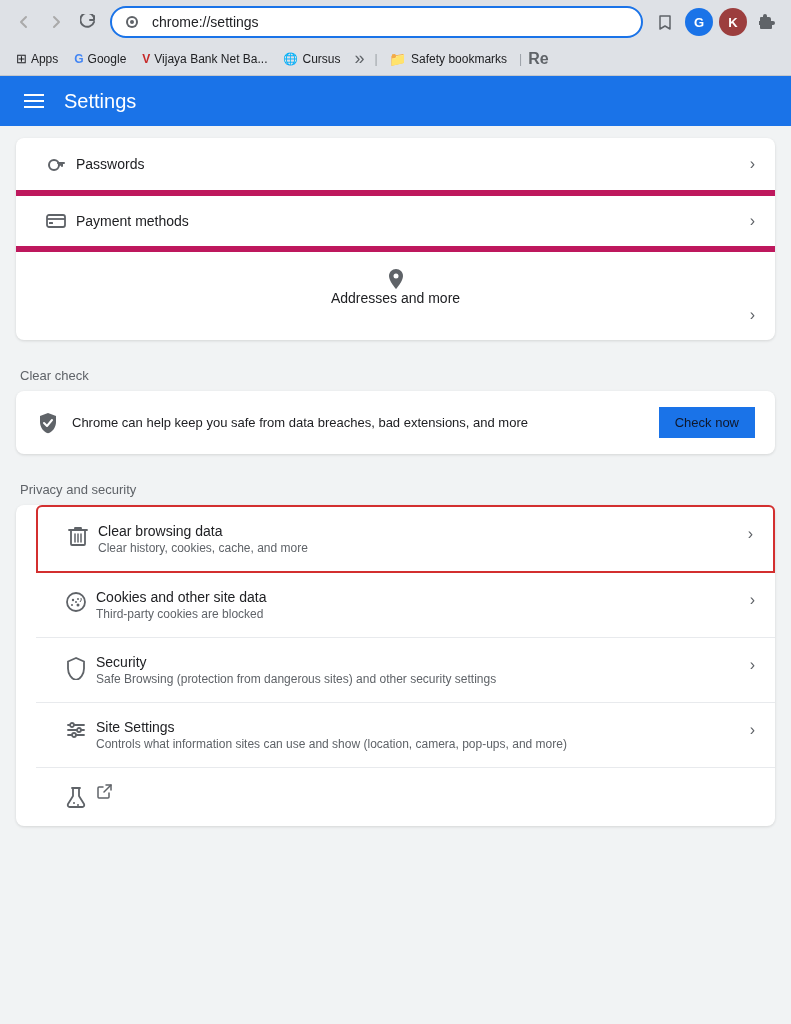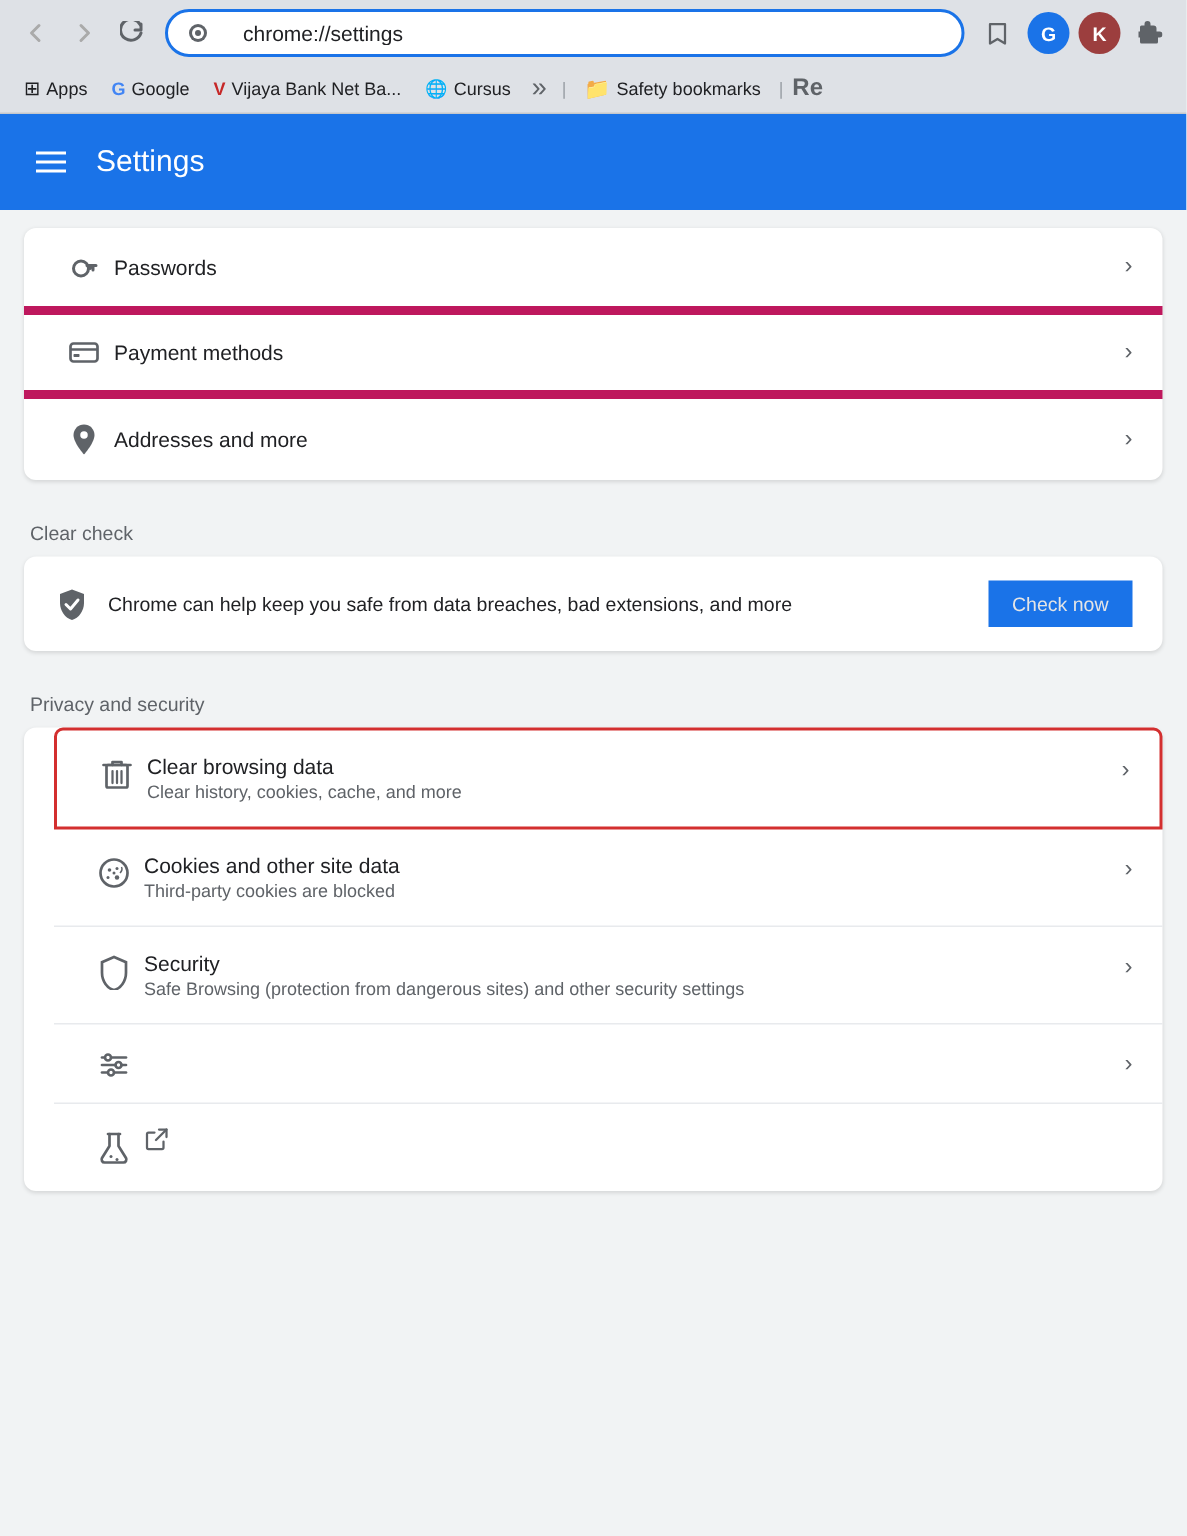--- a/index.html
+++ b/index.html
@@ -4,63 +4,63 @@
   <style>
     * { margin: 0; padding: 0; box-sizing: border-box; }
     body { font-family: 'Segoe UI', Arial, sans-serif; background: #f1f3f4; width: 791px; min-height: 1024px; overflow-x: hidden; }
 
     
     .browser-chrome { background: #dee1e6; width: 100%; }
     .browser-toolbar { display: flex; align-items: center; padding: 6px 10px; gap: 8px; background: #dee1e6; height: 44px; }
     .nav-buttons { display: flex; gap: 4px; align-items: center; }
     .nav-btn { width: 28px; height: 28px; border-radius: 50%; border: none; background: transparent; cursor: pointer; display: flex; align-items: center; justify-content: center; color: #5f6368; font-size: 16px; }
     .nav-btn.disabled { color: #aaa; cursor: default; }
-    .address-bar-container { flex: 1; display: flex; align-items: center; background: white; border-radius: 20px; height: 32px; padding: 2px 12px; gap: 22px; border: 2px solid #1a73e8; }
+    .address-bar-container { flex: 1; display: flex; align-items: center; background: white; border-radius: 20px; height: 32px; padding: 2px 12px; gap: 12px; border: 2px solid #1a73e8; }
     .site-icon { width: 16px; height: 16px; display: flex; align-items: center; justify-content: center; }
     .address-input { border: none; outline: none; flex: 1; font-size: 14px; color: #202124; background: transparent; }
     .toolbar-actions { display: flex; gap: 6px; align-items: center; }
     .toolbar-btn { width: 28px; height: 28px; border-radius: 50%; border: none; background: transparent; cursor: pointer; display: flex; align-items: center; justify-content: center; color: #5f6368; font-size: 14px; }
     .profile-btn { width: 28px; height: 28px; border-radius: 50%; border: none; cursor: pointer; display: flex; align-items: center; justify-content: center; font-size: 13px; font-weight: bold; color: white; }
     .profile-g { background: #1a73e8; }
     .profile-k { background: #9c3e3e; }
     .ext-btn { width: 28px; height: 28px; border-radius: 50%; border: none; background: transparent; cursor: pointer; display: flex; align-items: center; justify-content: center; color: #5f6368; }
 
     
     .bookmarks-bar { background: #dee1e6; padding: 2px 10px 4px 10px; display: flex; align-items: center; gap: 4px; font-size: 12px; color: #202124; height: 32px; border-bottom: 1px solid #c5c8cc; }
     .bookmark-item { display: flex; align-items: center; gap: 4px; padding: 2px 6px; border-radius: 4px; cursor: pointer; white-space: nowrap; }
     .more-btn { color: #5f6368; font-size: 18px; cursor: pointer; padding: 0 4px; }
     .separator { color: #9aa0a6; margin: 0 2px; }
     .bm-folder-icon { font-size: 14px; }
 
     
-    .settings-header { background: #1a73e8; color: white; padding: 0 20px; height: 64px; display: flex; align-items: center; gap: 16px; }
+    .settings-header { background: #1a73e8; color: white; padding: 0 20px; height: 50px; display: flex; align-items: center; gap: 16px; }
     .hamburger { display: flex; flex-direction: column; gap: 4px; cursor: pointer; padding: 4px; }
     .hamburger span { width: 20px; height: 2px; background: white; display: block; }
     .settings-title { font-size: 20px; font-weight: 400; }
 
     .settings-content { background: #f1f3f4; padding: 0; }
 
     
     .settings-card { background: white; margin: 12px 16px; border-radius: 8px; box-shadow: 0 1px 3px rgba(0,0,0,0.12); }
     .settings-item { display: flex; align-items: center; padding: 16px 20px; border-bottom: 6px solid #be185d; cursor: pointer; position: relative; }
-    .settings-item:last-child { border-bottom: none; }
+    .settings-item:last-child { border-bottom: none; flex-direction: column; }
     .item-icon { width: 40px; display: flex; align-items: center; justify-content: center; color: #5f6368; flex-shrink: 0; }
     .item-content { flex: 1; }
     .item-title { font-size: 14px; color: #202124; }
     .item-arrow { color: #5f6368; font-size: 16px; margin-left: auto; }
 
     
     .section-label { padding: 16px 20px 8px 20px; font-size: 13px; font-weight: 500; color: #5f6368; }
 
     
     .safety-check-card { background: white; margin: 0 16px 12px; border-radius: 8px; box-shadow: 0 1px 3px rgba(0,0,0,0.12); }
     .safety-check-item { display: flex; align-items: center; padding: 16px 20px; gap: 12px; }
     .safety-icon { color: #5f6368; }
     .safety-text { flex: 1; font-size: 13px; color: #202124; }
-    .check-now-btn { background: #1a73e8; color: #e5e5e5; border: none; border-radius: 0; padding: 8px 16px; font-size: 13px; cursor: pointer; white-space: nowrap; }
+    .check-now-btn { background: #1a73e8; color: #0f172a; border: none; border-radius: 0; padding: 8px 16px; font-size: 13px; cursor: pointer; white-space: nowrap; }
 
     
     .privacy-card { background: white; margin: 0 16px 12px; border-radius: 8px; box-shadow: 0 1px 3px rgba(0,0,0,0.12); padding-left: 20px; }
     .privacy-item { display: flex; align-items: flex-start; padding: 16px 20px; border-bottom: 1px solid #e8eaed; cursor: pointer; position: relative; }
     .privacy-item:last-child { border-bottom: none; }
 
     .pi-icon { width: 40px; display: flex; align-items: center; justify-content: center; color: #5f6368; flex-shrink: 0; padding-top: 2px; }
     .pi-content { flex: 1; }
     .pi-title { font-size: 14px; color: #202124; }
     .pi-desc { font-size: 12px; color: #5f6368; margin-top: 2px; }
@@ -275,20 +275,24 @@
         <div class="pi-icon">
           <svg width="22" height="18" viewBox="0 0 22 18" fill="none" stroke="#5f6368" stroke-width="1.8" stroke-linecap="round">
             <line x1="3" y1="4" x2="19" y2="4"></line>
             <line x1="3" y1="9" x2="19" y2="9"></line>
             <line x1="3" y1="14" x2="19" y2="14"></line>
             <circle cx="7" cy="4" r="2" fill="white" stroke="#5f6368" stroke-width="1.8"></circle>
             <circle cx="14" cy="9" r="2" fill="white" stroke="#5f6368" stroke-width="1.8"></circle>
             <circle cx="9" cy="14" r="2" fill="white" stroke="#5f6368" stroke-width="1.8"></circle>
           </svg>
         </div>
+        <div class="pi-content">
+          <div class="pi-title">Site Settings</div>
+          <div class="pi-desc">Controls what information sites can use and show (location, camera, pop-ups, and more)</div>
+        </div>
         <span class="pi-arrow">›</span>
       </div>
 
       <div class="privacy-item">
         <div class="pi-icon">
           <svg width="20" height="24" viewBox="0 0 20 24" fill="none">
             <path d="M7 2v8L2 18a2 2 0 0 0 1.7 3h12.6A2 2 0 0 0 18 18l-5-8V2" stroke="#5f6368" stroke-width="1.8" stroke-linecap="round" stroke-linejoin="round" fill="none"></path>
             <line x1="6" y1="2" x2="14" y2="2" stroke="#5f6368" stroke-width="1.8" stroke-linecap="round"></line>
             <circle cx="8" cy="17" r="1" fill="#5f6368"></circle>
             <circle cx="12" cy="19" r="1" fill="#5f6368"></circle>

